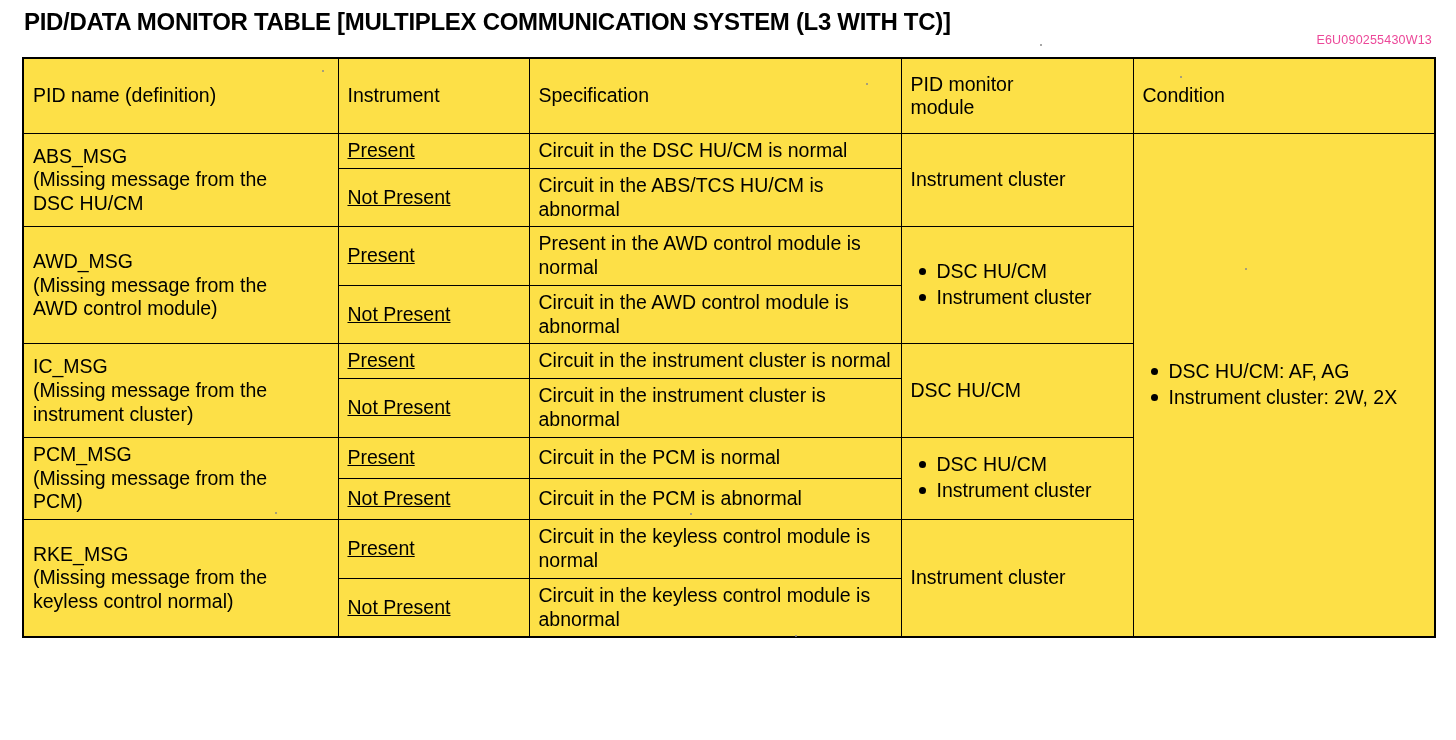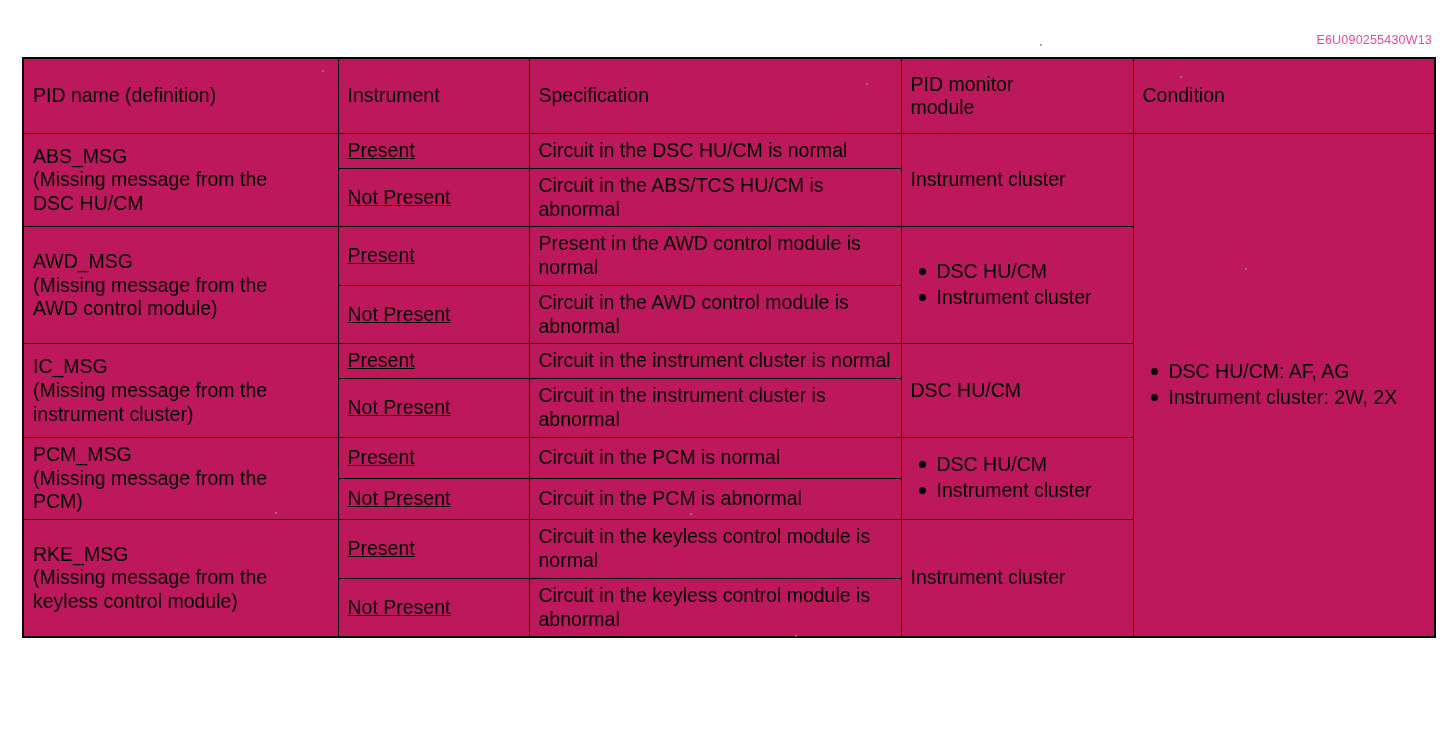--- a/index.html
+++ b/index.html
@@ -48,21 +48,21 @@
   .tbl-wrap {
     position: absolute;
     left: 22px;
     top: 57px;
     width: 1412px;
   }
   table.pid {
     border-collapse: collapse;
     width: 1412px;
     table-layout: fixed;
-    background: #be185d;
+    background: #fde047;
   }
   table.pid td, table.pid th {
     border: 1px solid #000;
     vertical-align: middle;
     padding: 5px 9px;
     font-size: 19.5px;
     line-height: 1.22;
     font-weight: normal;
     text-align: left;
   }
@@ -136,20 +136,21 @@
     background: #8a8a8a;
     border-radius: 50%;
     pointer-events: none;
   }
 </style>
 </head>
 <body>
 
 <div class="page">
 
+  <div class="doc-title">PID/DATA MONITOR TABLE [MULTIPLEX COMMUNICATION SYSTEM (L3 WITH TC)]</div>
   <div class="doc-ref">E6U090255430W13</div>
 
   <div class="tbl-wrap">
     <table class="pid">
       <colgroup>
         <col class="c-pid">
           <col class="c-cond">
           <col class="c-spec">
           <col class="c-mod">
           <col class="c-term">
@@ -243,21 +244,21 @@
         </tr>
         <tr>
           <td class="cond">Not Present</td>
           <td class="spec">Circuit in the PCM is abnormal</td>
         </tr>
 
         <tr>
           <td class="pid-name" rowspan="2">
             <div>RKE_MSG</div>
             <div>(Missing message from the</div>
-            <div>keyless control module)</div>
+            <div>keyless control normal)</div>
           </td>
           <td class="cond">Present</td>
           <td class="spec">Circuit in the keyless control module is normal</td>
           <td class="mod" rowspan="2">Instrument cluster</td>
         </tr>
         <tr>
           <td class="cond">Not Present</td>
           <td class="spec">Circuit in the keyless control module is abnormal</td>
         </tr>
 

